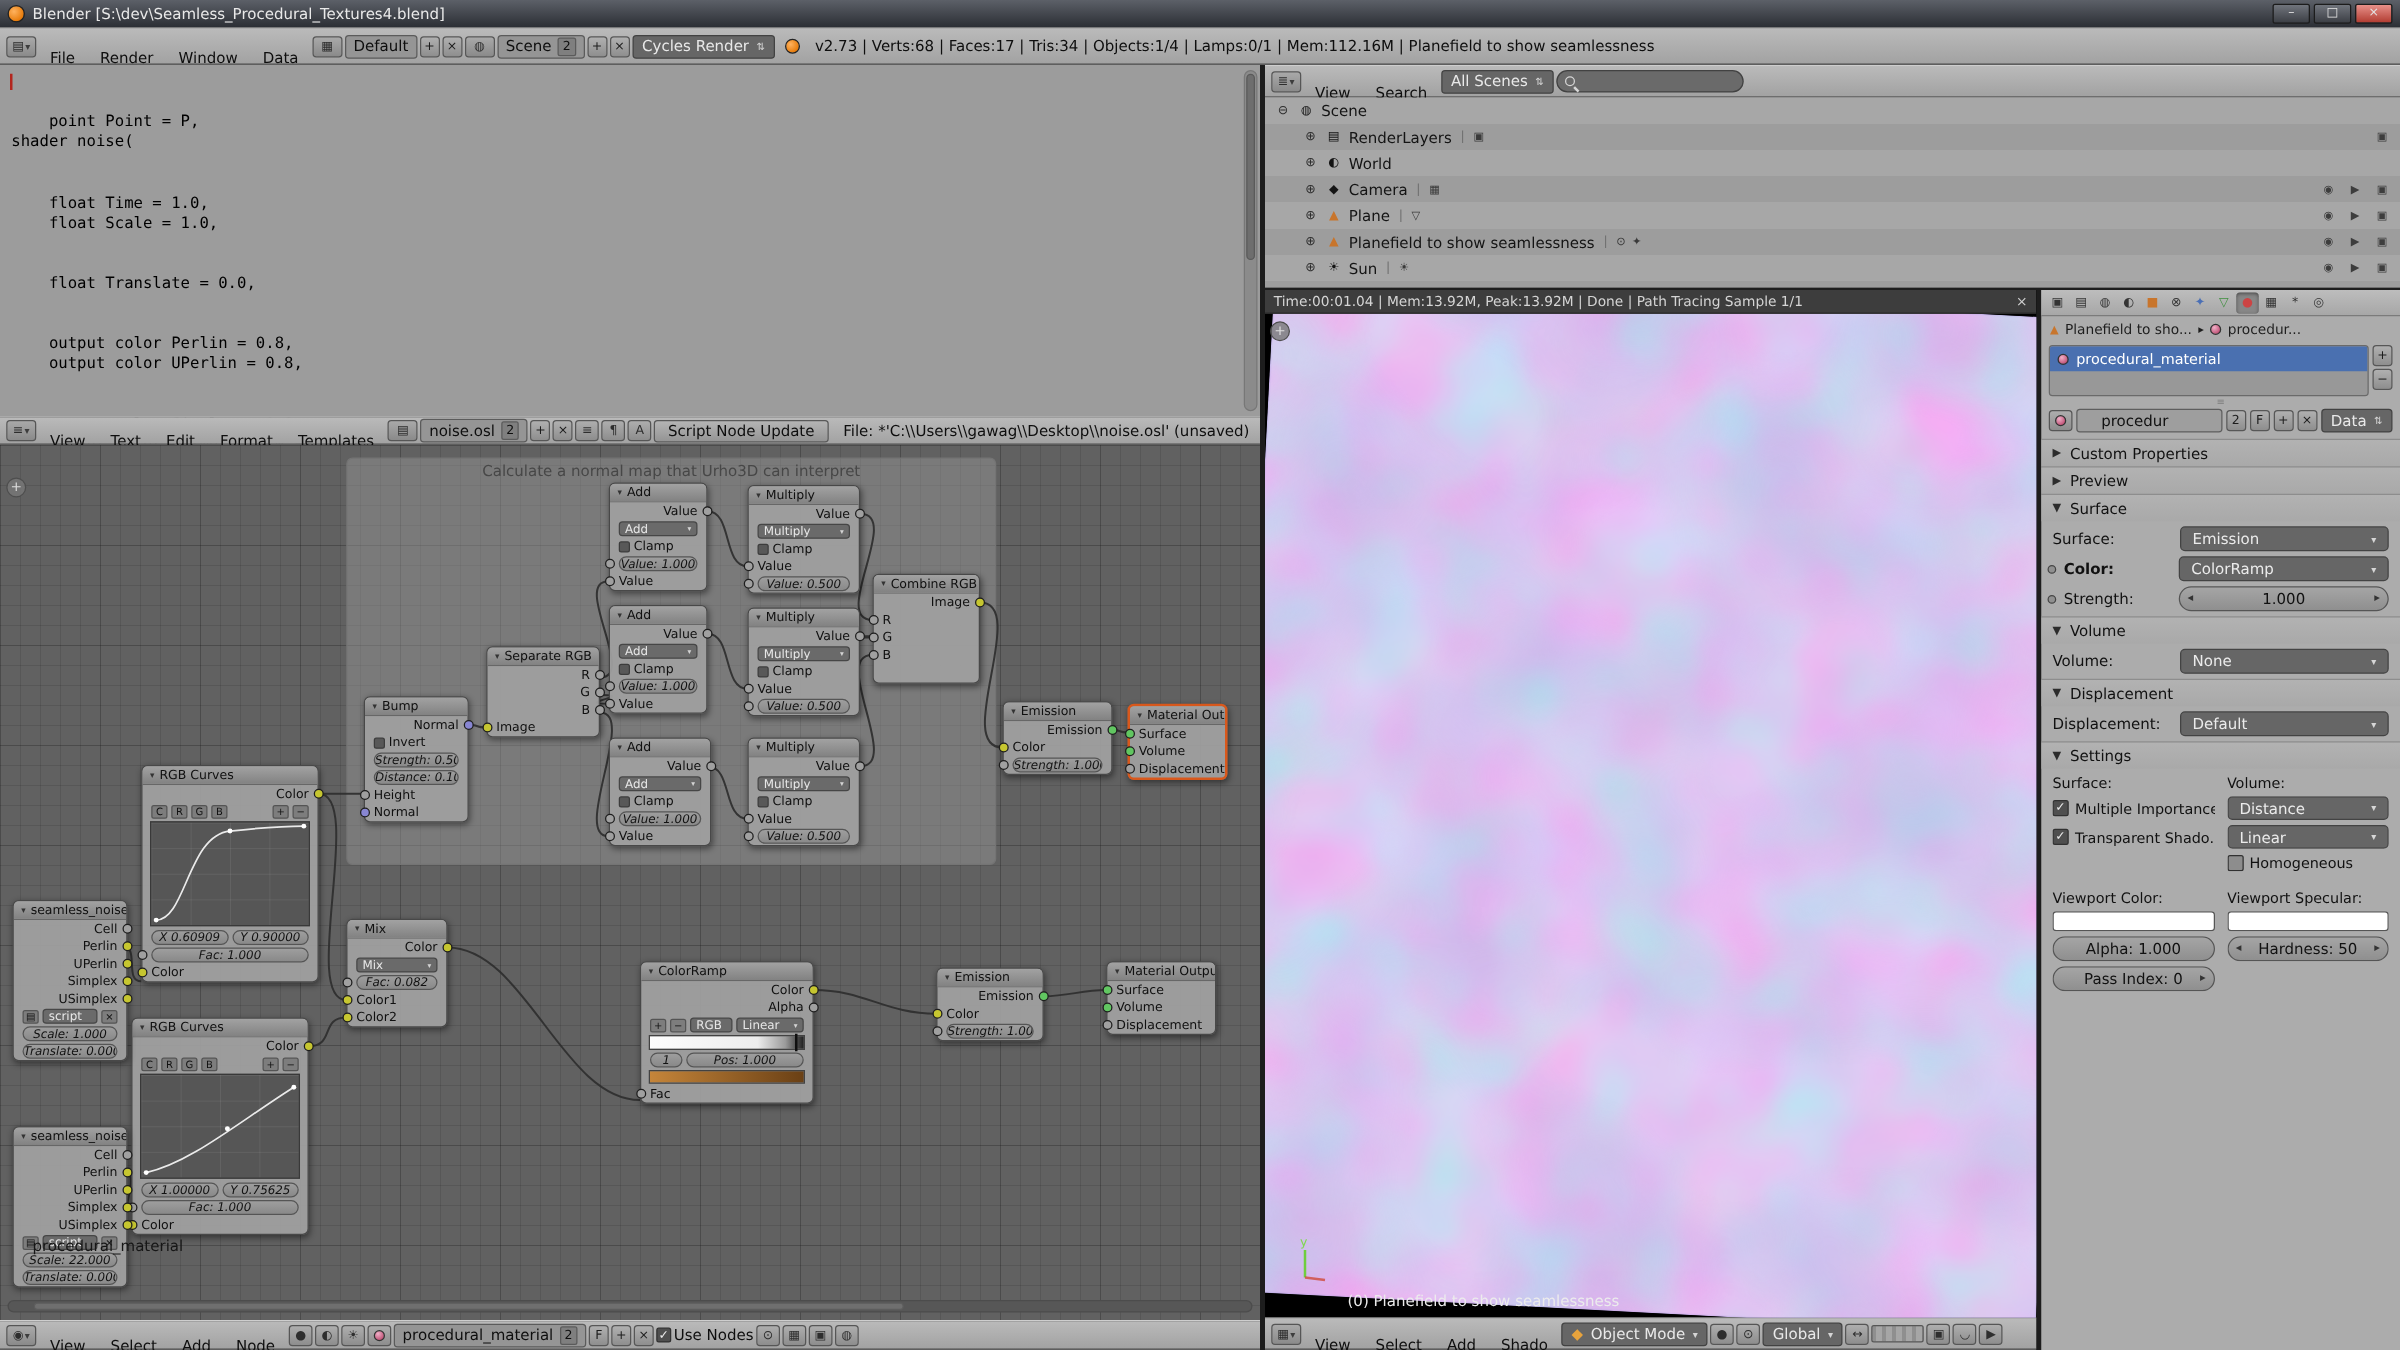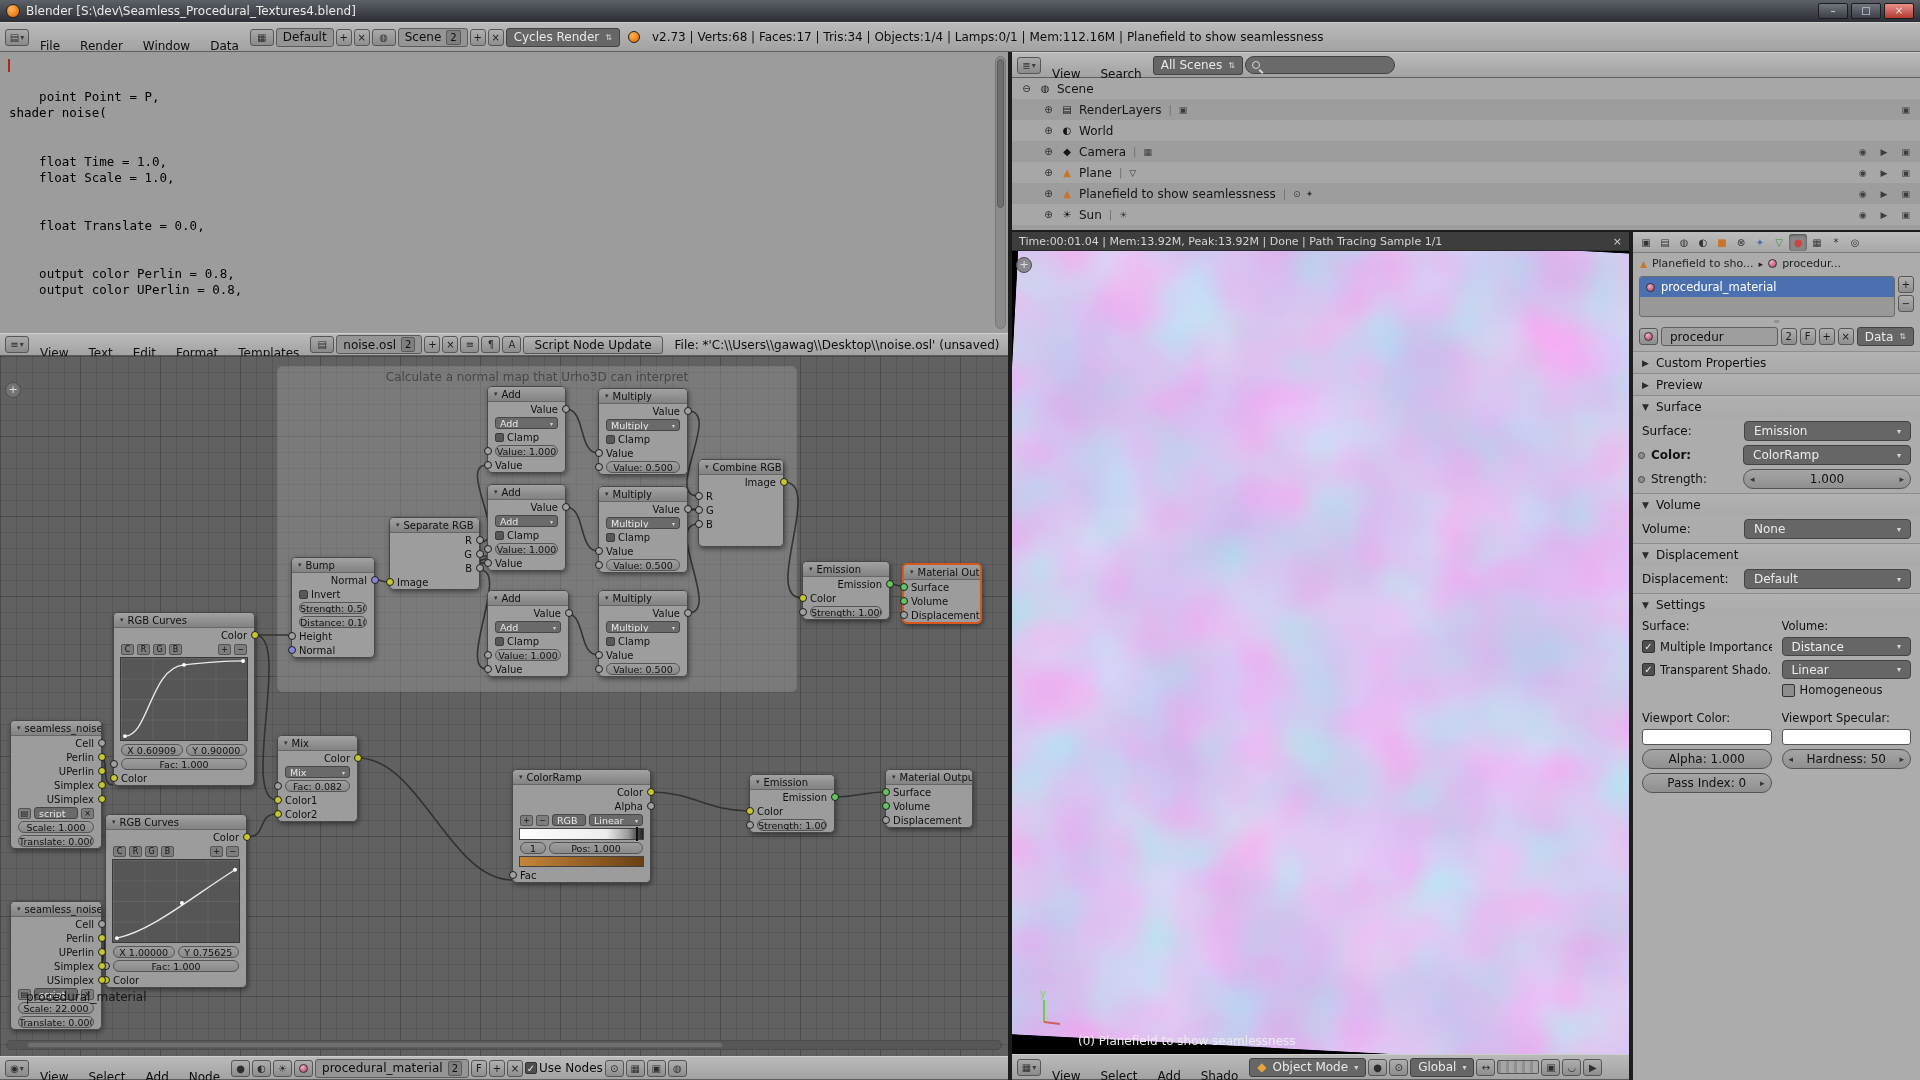--- a/index.html
+++ b/index.html
@@ -48,21 +48,21 @@
     background-size:16px 16px,16px 16px,80px 80px,80px 80px;}
   .wires{position:absolute;left:0;top:0;z-index:1;pointer-events:none;}
   .nframe{position:absolute;z-index:0;background:rgba(152,152,152,.45);border:1px solid #747474;border-radius:5px;}
   .flabel{text-align:center;margin-top:3px;font-size:12px;color:#474747;}
   .node{position:absolute;z-index:2;background:rgba(159,159,159,.94);border:1px solid #484848;border-radius:5px;box-shadow:1px 2px 5px rgba(0,0,0,.45);font-size:10px;color:#101010;}
   .node.active{border:2px solid #d8581c;}
   .ntitle{display:flex;align-items:center;gap:4px;height:15px;background:linear-gradient(#a2a2a2,#828282);border-bottom:1px solid #676767;border-radius:4px 4px 0 0;padding:0 6px;font-size:10px;white-space:nowrap;overflow:hidden;}
   .tri{font-size:7px;color:#333;}
   .nrow{position:relative;display:flex;align-items:center;height:14px;padding:0 7px;font-size:10px;gap:3px;white-space:nowrap;}
   .nrow.r{justify-content:flex-end;}
-  .nslider{flex:1;height:12px;line-height:11px;background:linear-gradient(#9e9e9e,#898989);border:1px solid #555;border-radius:6px;text-align:center;font-size:9.5px;color:#121212;overflow:hidden;}
+  .nslider{flex:1;height:12px;line-height:11px;background:linear-gradient(#9e9e9e,#898989);border:1px solid #555;border-radius:6px;text-align:center;font-size:9.5px;color:#121212;overflow:hidden;font-style:italic;}
   .ndrop{flex:1;height:12px;background:#6a6a6a;border:1px solid #464646;border-radius:3px;color:#e7e7e7;font-size:9.5px;padding:0 4px;display:flex;align-items:center;overflow:hidden;}
   .ndrop .darr{margin-left:auto;font-size:6px;}
   .ncb{width:9px;height:9px;background:#585858;border:1px solid #3c3c3c;border-radius:2px;color:#eee;font-size:8px;line-height:8px;text-align:center;flex:none;}
   .sk{position:absolute;width:8px;height:8px;border:1px solid #1d1d1d;border-radius:50%;top:50%;transform:translateY(-50%);z-index:3;}
   .sk.l{left:-4.5px;}.sk.r{right:-4.5px;}
   .skg{background:#a0a0a0;}.sky{background:#c6c630;}.skgr{background:#61c661;}.skpu{background:#8886d2;}
   .tbtn{min-width:13px;height:11px;background:#7d7d7d;border:1px solid #545454;border-radius:2px;font-size:8px;line-height:10px;text-align:center;color:#111;padding:0 1px;}
   .curvewrap{margin:1px 6px;height:84px;background:#565656;border:1px solid #393939;position:relative;
     background-image:linear-gradient(rgba(255,255,255,.07) 1px,transparent 1px),linear-gradient(90deg,rgba(255,255,255,.07) 1px,transparent 1px);background-size:25% 25%;}
   .curvewrap svg{position:absolute;inset:0;width:100%;height:100%;}
@@ -106,21 +106,21 @@
   .ptab.active{background:#878787;box-shadow:inset 0 1px 3px rgba(0,0,0,.45);color:#c44;}
   .pcrumb{height:21px;display:flex;align-items:center;gap:5px;padding:0 7px;font-size:11px;color:#1e1e1e;white-space:nowrap;overflow:hidden;}
   .ci{font-size:9px;}
   .slotwrap{display:flex;margin:2px 6px;gap:3px;}
   .slotbox{flex:1;height:41px;background:#989898;border:1px solid #6a6a6a;border-radius:3px;overflow:hidden;}
   .slotrow{height:20px;background:#4a70b0;color:#fff;display:flex;align-items:center;gap:6px;padding:0 6px;font-size:11.5px;}
   .matdot{width:9px;height:9px;border-radius:50%;background:radial-gradient(circle at 35% 30%,#f0b0c8,#b2365e);border:1px solid #333;flex:none;}
   .slotbtns{display:flex;flex-direction:column;gap:2px;}
   .grip{height:6px;display:flex;align-items:center;justify-content:center;color:#7c7c7c;font-size:8px;line-height:6px;}
   .dbrow{display:flex;align-items:center;gap:3px;margin:2px 6px 5px;}
-  .namefield{flex:1;height:19px;background:#9e9e9e;border:1px solid #5e5e5e;border-radius:3px;padding:0 8px;display:flex;align-items:center;font-size:12px;}
+  .namefield{flex:1;height:19px;background:#9e9e9e;border:1px solid #5e5e5e;border-radius:3px;padding:0 19px;display:flex;align-items:center;font-size:12px;}
   .panelhdr{height:22px;display:flex;align-items:center;gap:7px;padding:0 9px;border-top:1px solid #8d8d8d;background:linear-gradient(#b2b2b2,#a9a9a9);font-size:12px;}
   .ph-tri{font-size:9px;color:#2c2c2c;}
   .prow{display:flex;align-items:center;margin:4px 9px;gap:6px;}
   .plabel{width:96px;font-size:12px;flex:none;}
   .pdrop{flex:1;height:20px;background:#666;border:1px solid #434343;border-radius:4px;color:#ebebeb;display:flex;align-items:center;padding:0 9px;font-size:12px;}
   .pdrop .darr{margin-left:auto;}
   .pnum{flex:1;height:20px;background:linear-gradient(#a5a5a5,#8f8f8f);border:1px solid #555;border-radius:10px;display:flex;align-items:center;justify-content:center;font-size:12px;color:#111;position:relative;}
   .pnum .ar{position:absolute;font-size:9px;color:#333;}
   .ar.l{left:6px;}.ar.r{right:6px;}
   .pdot{width:7px;height:7px;border-radius:50%;background:#909090;border:1px solid #454545;flex:none;margin-left:-4px;}

